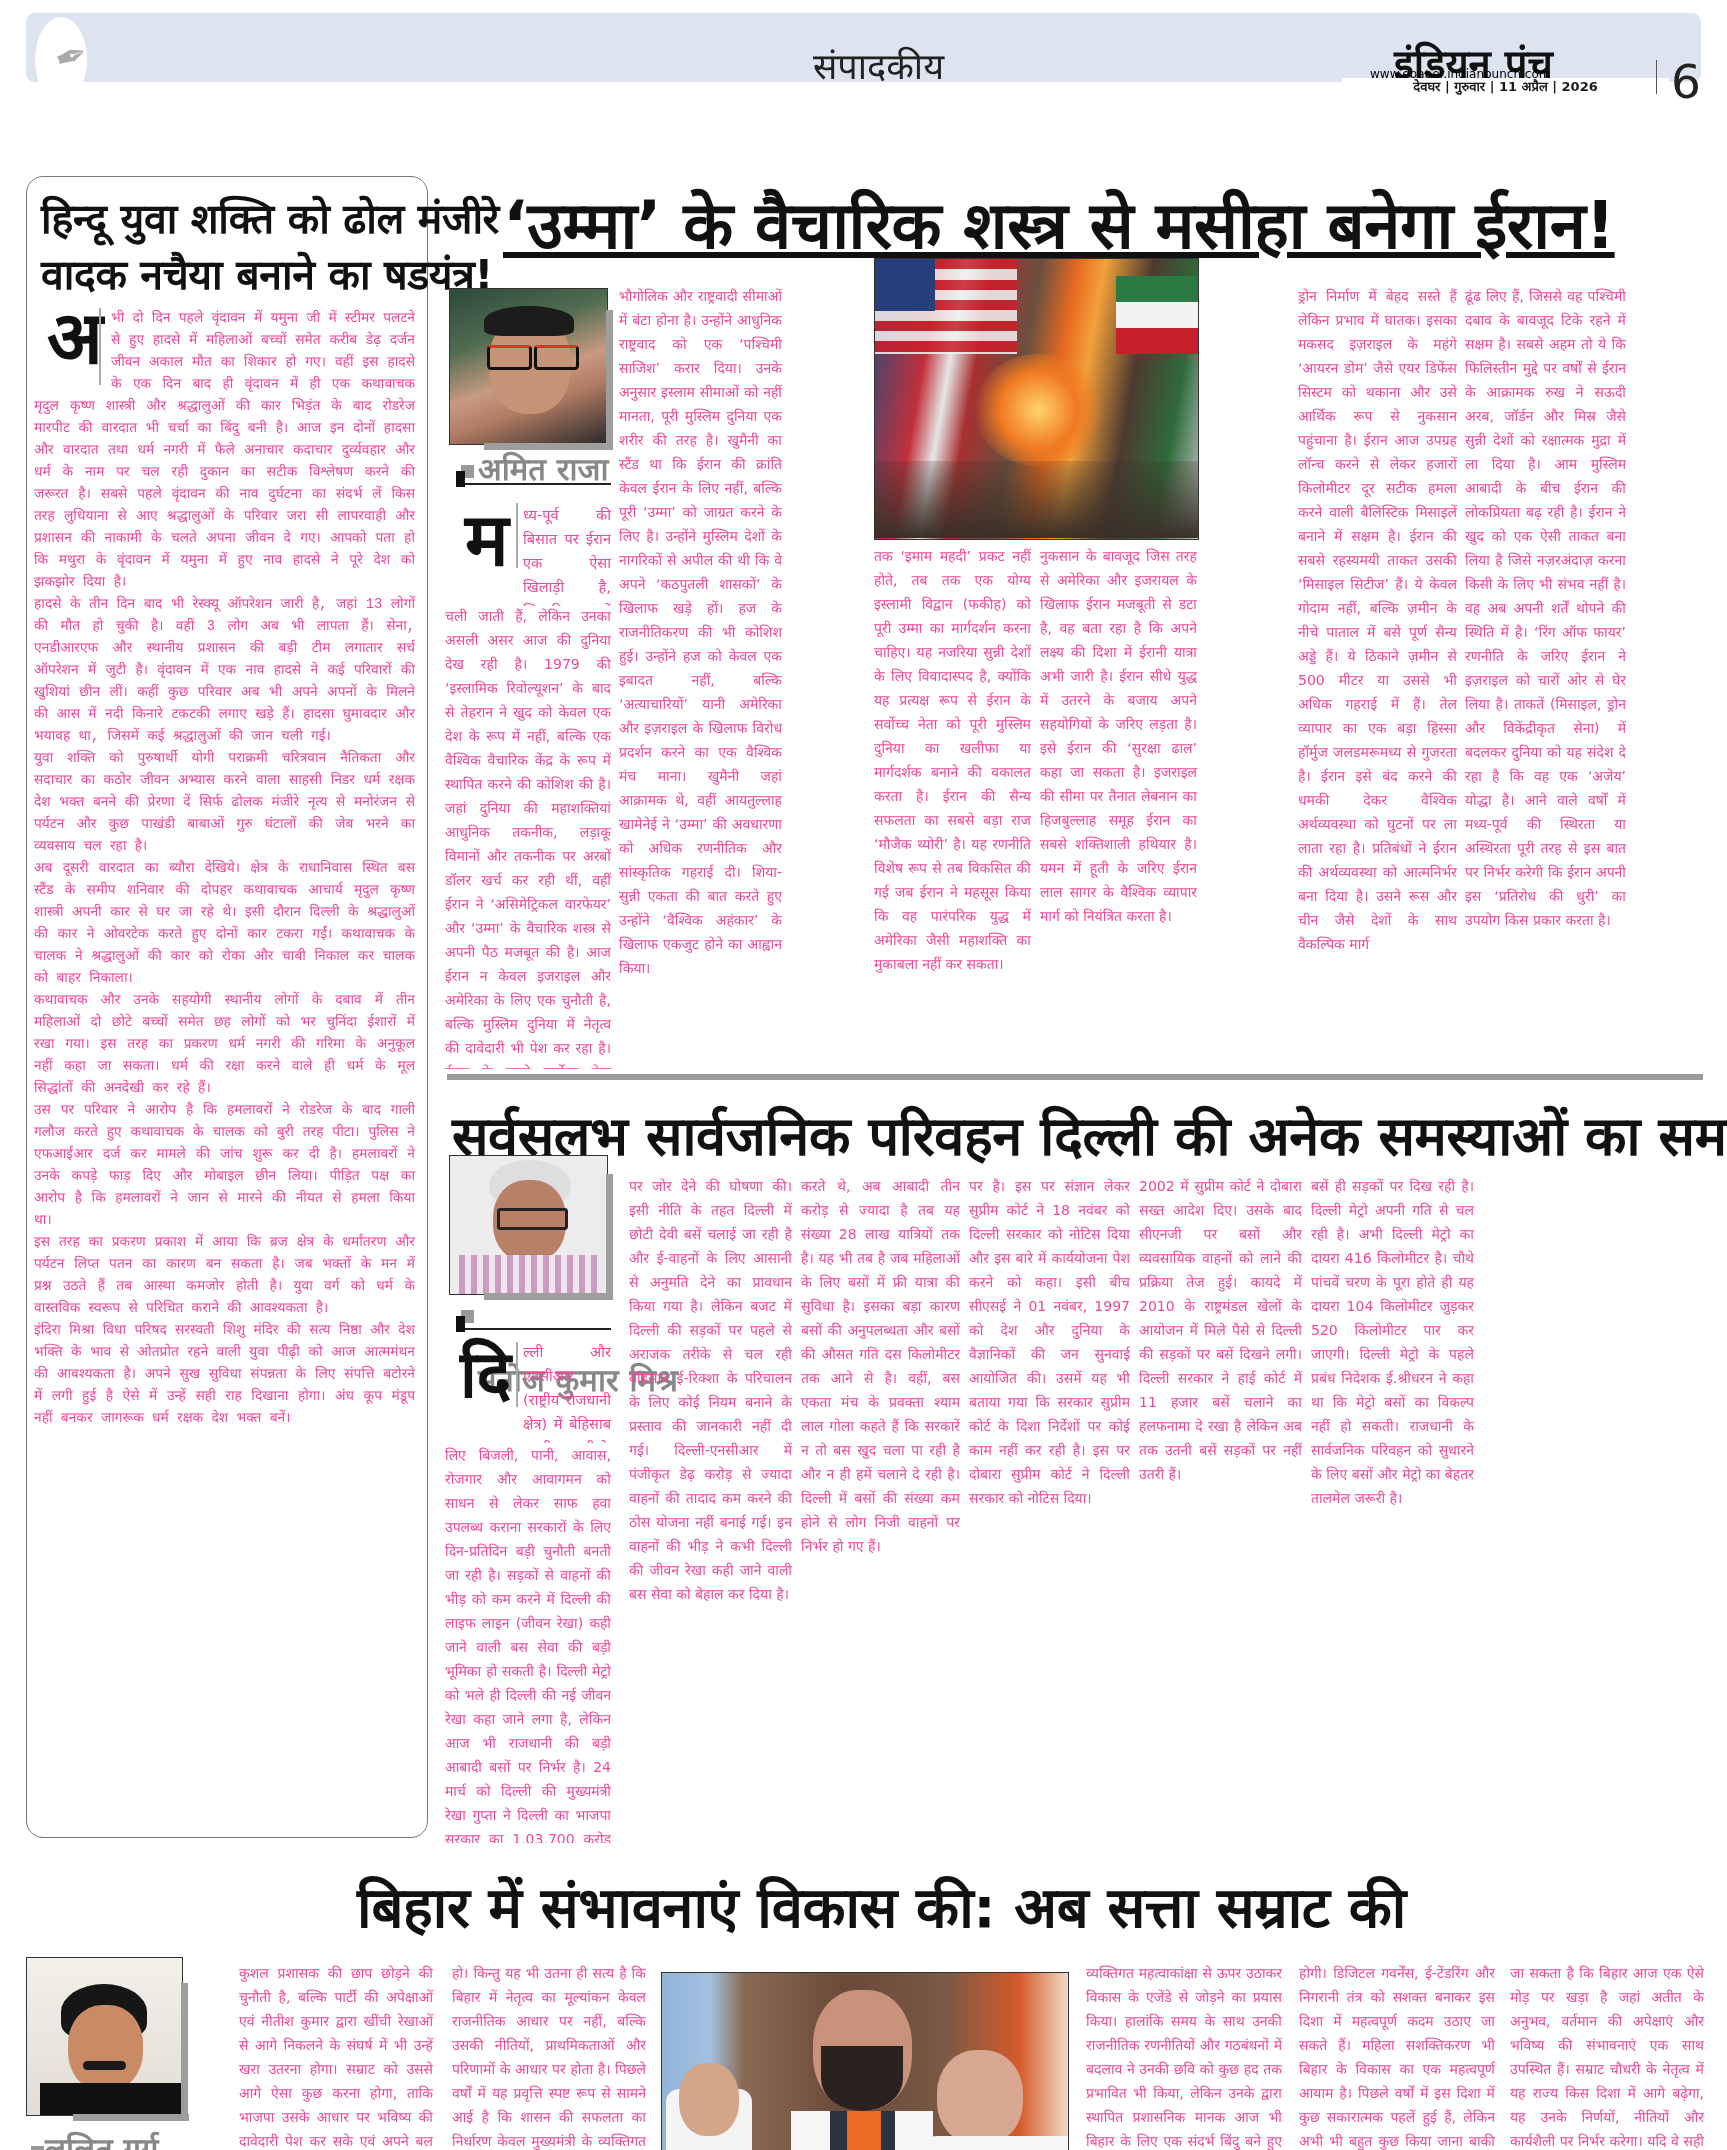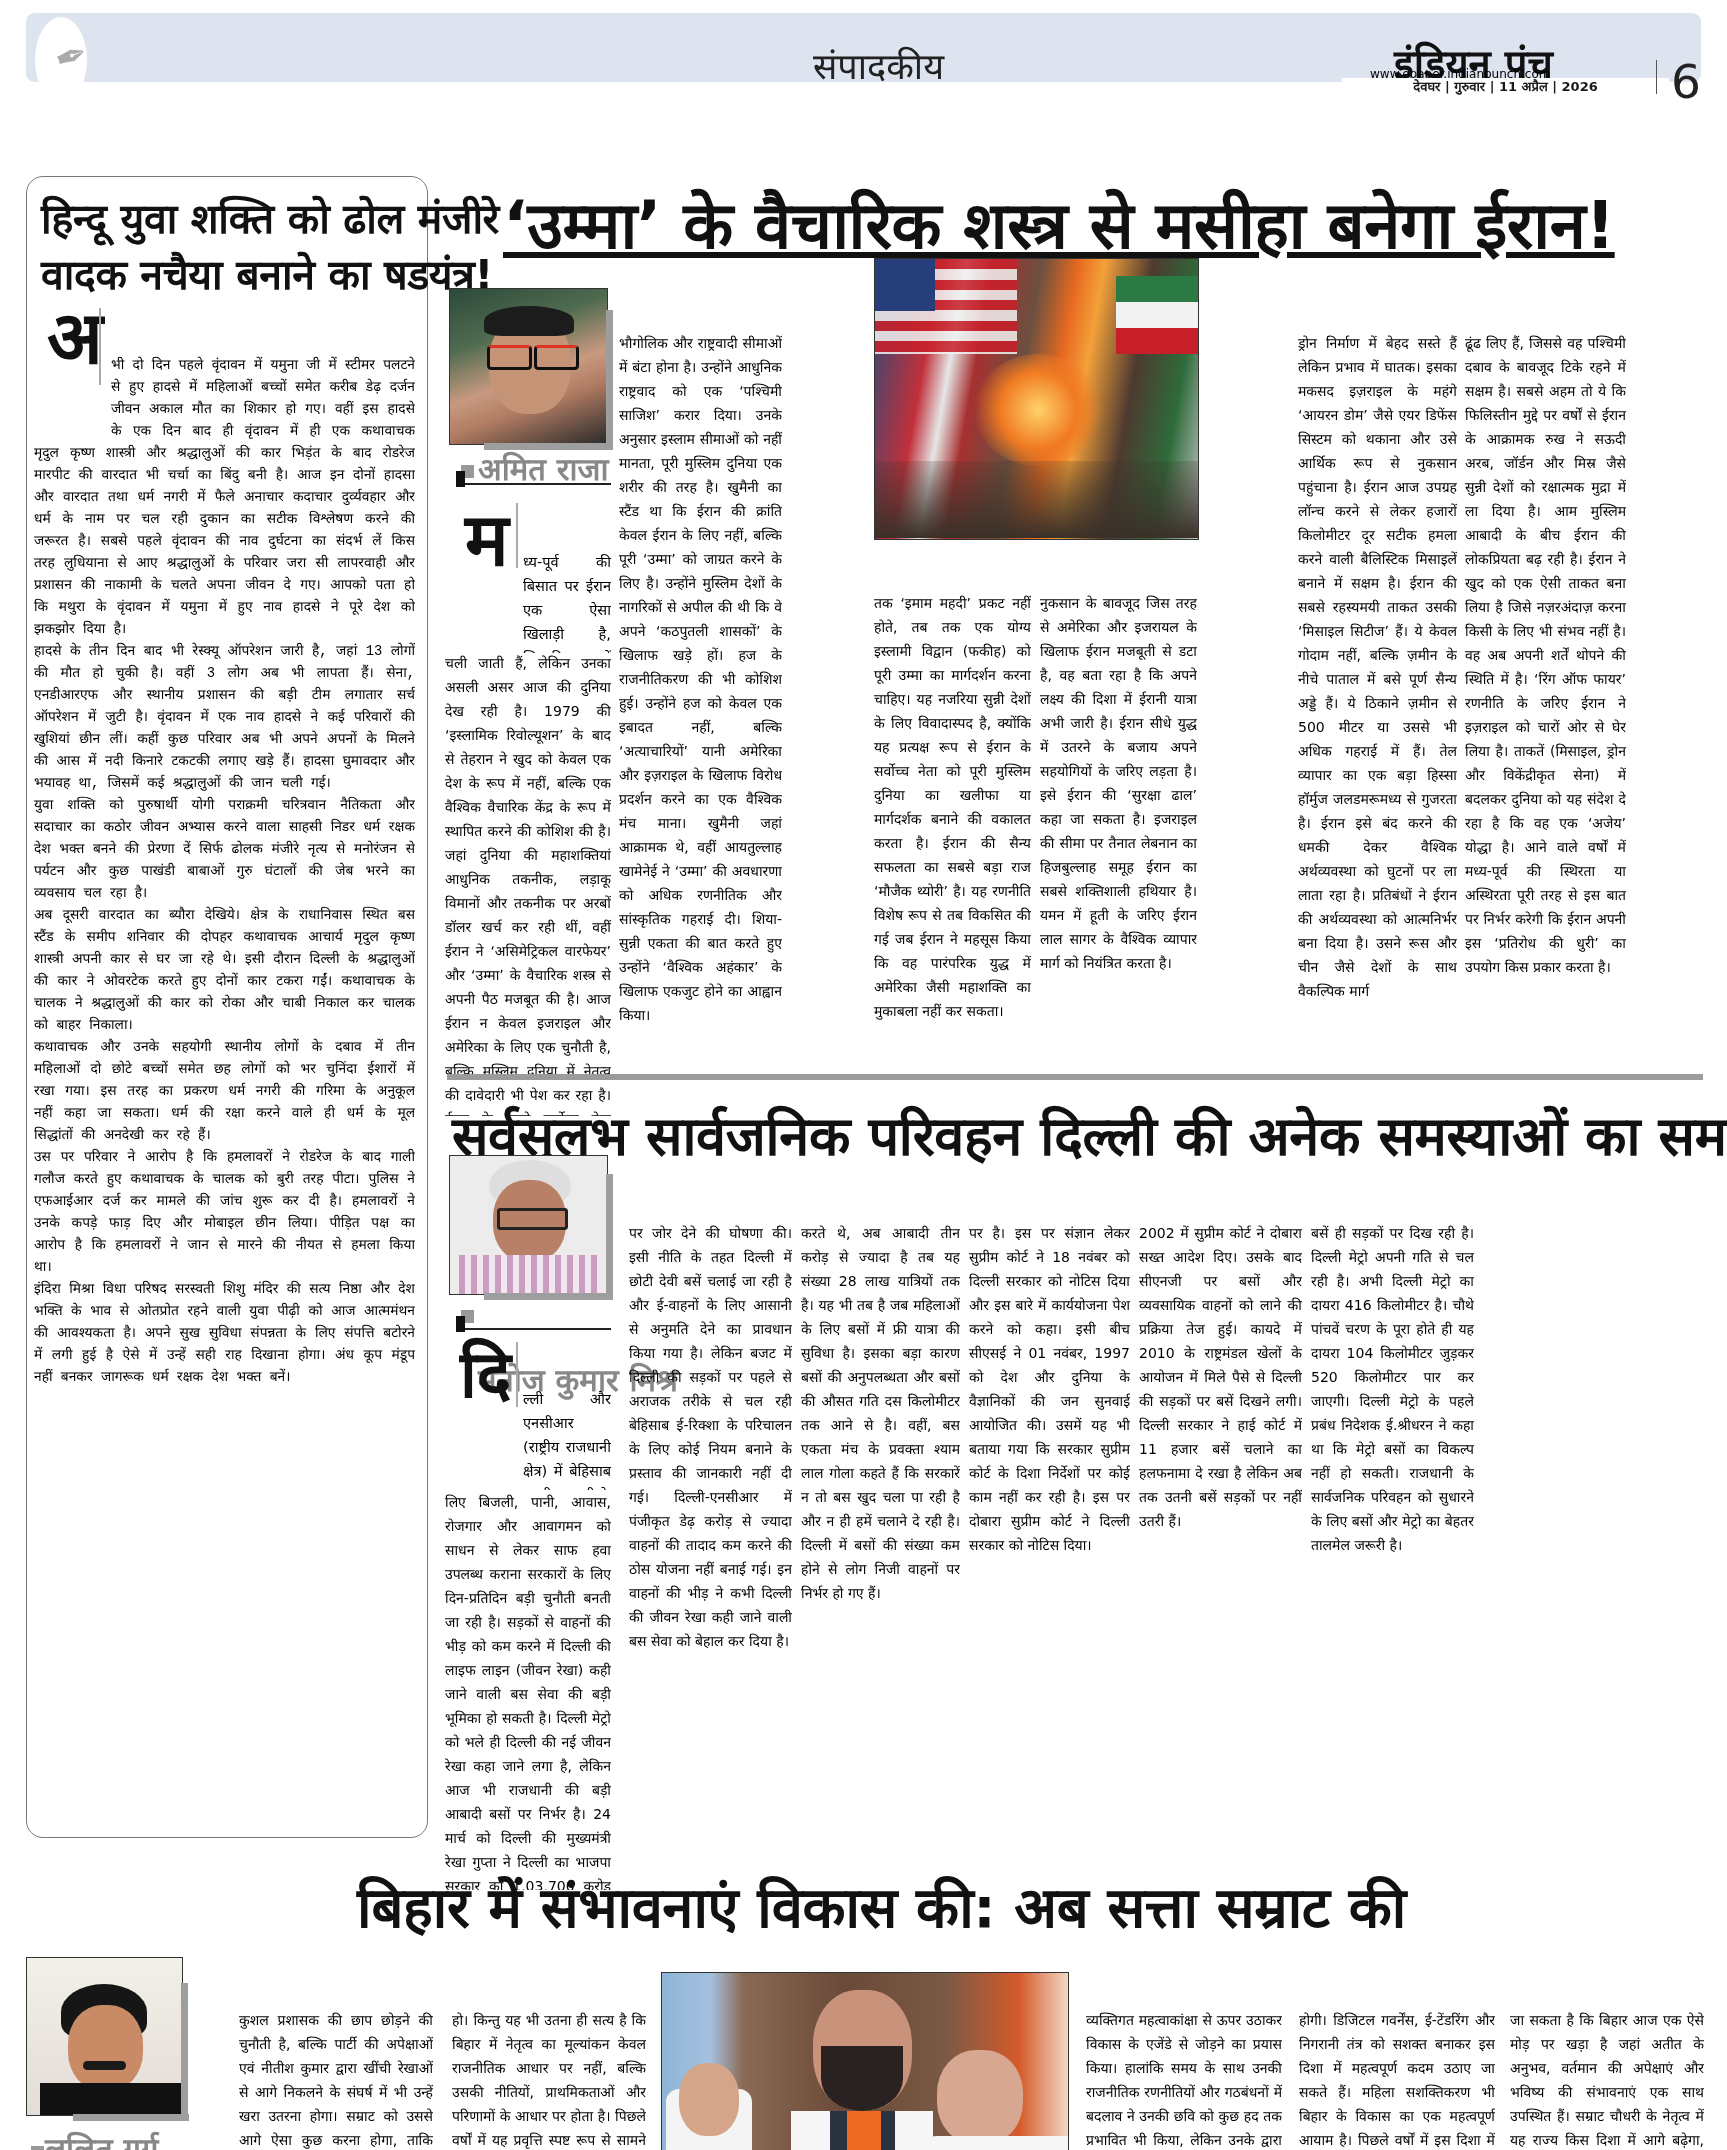--- a/index.html
+++ b/index.html
@@ -8,21 +8,21 @@
   .hdr{position:absolute;left:26px;top:13px;width:1675px;height:69px;background:#dde4ef;border-radius:8.6px;}
   .pen-oval{position:absolute;left:8.6px;top:4.3px;width:52px;height:86px;background:#fff;border-radius:50%;}
   .pen{position:absolute;left:20.6px;top:17px;font-size:39px;color:#aaa;transform:rotate(-20deg);}
   .section-title{position:absolute;left:787px;top:28px;font-size:36px;color:#222;font-family:"DejaVu Sans",sans-serif;}
   .brand{position:absolute;left:1368px;top:21.5px;font-size:40px;font-weight:bold;color:#111;}
   .url{position:absolute;left:1344px;top:54px;font-size:12px;color:#000000;}
   .dateline{position:absolute;left:1316px;top:65px;width:327px;height:18px;background:#fff;font-size:13px;text-align:center;line-height:18px;font-weight:bold;}
   .pagenum-sep{position:absolute;left:1630px;top:47px;width:1.3px;height:34px;background:#555;}
   .pagenum{position:absolute;left:1645px;top:41px;font-size:47px;color:#222;}
   
-  .col{position:absolute;font-size:15px;line-height:25px;text-align:justify;color:#000000;overflow:hidden;margin-top:47px;}
+  .col{position:absolute;font-size:15px;line-height:25px;text-align:justify;color:#ec4899;overflow:hidden;}
   .col p{margin:0 0 0 0;text-indent:0;font-family:Liberation Mono, monospace;}
   .headline{position:absolute;font-weight:bold;color:#111;white-space:nowrap;letter-spacing:-0.4px;}
   .byline{position:absolute;font-weight:bold;color:#888;font-size:31px;}
   .byline-rule{position:absolute;height:1.7px;background:#222;}
   .byline-mark{position:absolute;width:13px;height:13px;background:#999;}
   .byline-mark2{position:absolute;width:8.6px;height:15.5px;background:#111;}
   .photo{position:absolute;border:0.9px solid #333;overflow:hidden;}
   .photo-shadow{position:absolute;background:#9e9e9e;}
   .dropcap{position:absolute;font-size:82px;font-weight:bold;color:#111;line-height:1;}
   .dropbar{position:absolute;width:2.2px;background:#aaa;}
@@ -52,20 +52,21 @@
 <div class="dropcap" style="left:47px;top:301px;font-size:73px;">अ</div>
 <div class="dropbar" style="left:99px;top:308px;height:77px;"></div>
 <div class="col" style="left:34px;top:308px;width:381px;height:1518px;font-size:13.8px;line-height:22px;">
   <div style="float:left;width:77px;height:86px;"></div>
   <p>भी दो दिन पहले वृंदावन में यमुना जी में स्टीमर पलटने से हुए हादसे में महिलाओं बच्चों समेत करीब डेढ़ दर्जन जीवन अकाल मौत का शिकार हो गए। वहीं इस हादसे के एक दिन बाद ही वृंदावन में ही एक कथावाचक मृदुल कृष्ण शास्त्री और श्रद्धालुओं की कार भिड़ंत के बाद रोडरेज मारपीट की वारदात भी चर्चा का बिंदु बनी है। आज इन दोनों हादसा और वारदात तथा धर्म नगरी में फैले अनाचार कदाचार दुर्व्यवहार और धर्म के नाम पर चल रही दुकान का सटीक विश्लेषण करने की जरूरत है। सबसे पहले वृंदावन की नाव दुर्घटना का संदर्भ लें किस तरह लुधियाना से आए श्रद्धालुओं के परिवार जरा सी लापरवाही और प्रशासन की नाकामी के चलते अपना जीवन दे गए। आपको पता हो कि मथुरा के वृंदावन में यमुना में हुए नाव हादसे ने पूरे देश को झकझोर दिया है।</p>
   <p>हादसे के तीन दिन बाद भी रेस्क्यू ऑपरेशन जारी है, जहां 13 लोगों की मौत हो चुकी है। वहीं 3 लोग अब भी लापता हैं। सेना, एनडीआरएफ और स्थानीय प्रशासन की बड़ी टीम लगातार सर्च ऑपरेशन में जुटी है। वृंदावन में एक नाव हादसे ने कई परिवारों की खुशियां छीन लीं। कहीं कुछ परिवार अब भी अपने अपनों के मिलने की आस में नदी किनारे टकटकी लगाए खड़े हैं। हादसा घुमावदार और भयावह था, जिसमें कई श्रद्धालुओं की जान चली गई।</p>
   <p>युवा शक्ति को पुरुषार्थी योगी पराक्रमी चरित्रवान नैतिकता और सदाचार का कठोर जीवन अभ्यास करने वाला साहसी निडर धर्म रक्षक देश भक्त बनने की प्रेरणा दें सिर्फ ढोलक मंजीरे नृत्य से मनोरंजन से पर्यटन और कुछ पाखंडी बाबाओं गुरु घंटालों की जेब भरने का व्यवसाय चल रहा है।</p>
   <p>अब दूसरी वारदात का ब्यौरा देखिये। क्षेत्र के राधानिवास स्थित बस स्टैंड के समीप शनिवार की दोपहर कथावाचक आचार्य मृदुल कृष्ण शास्त्री अपनी कार से घर जा रहे थे। इसी दौरान दिल्ली के श्रद्धालुओं की कार ने ओवरटेक करते हुए दोनों कार टकरा गईं। कथावाचक के चालक ने श्रद्धालुओं की कार को रोका और चाबी निकाल कर चालक को बाहर निकाला।</p>
   <p>कथावाचक और उनके सहयोगी स्थानीय लोगों के दबाव में तीन महिलाओं दो छोटे बच्चों समेत छह लोगों को भर चुनिंदा ईशारों में रखा गया। इस तरह का प्रकरण धर्म नगरी की गरिमा के अनुकूल नहीं कहा जा सकता। धर्म की रक्षा करने वाले ही धर्म के मूल सिद्धांतों की अनदेखी कर रहे हैं।</p>
   <p>उस पर परिवार ने आरोप है कि हमलावरों ने रोडरेज के बाद गाली गलौज करते हुए कथावाचक के चालक को बुरी तरह पीटा। पुलिस ने एफआईआर दर्ज कर मामले की जांच शुरू कर दी है। हमलावरों ने उनके कपड़े फाड़ दिए और मोबाइल छीन लिया। पीड़ित पक्ष का आरोप है कि हमलावरों ने जान से मारने की नीयत से हमला किया था।</p>
+  <p>इस तरह का प्रकरण प्रकाश में आया कि ब्रज क्षेत्र के धर्मांतरण और पर्यटन लिप्त पतन का कारण बन सकता है। जब भक्तों के मन में प्रश्न उठते हैं तब आस्था कमजोर होती है। युवा वर्ग को धर्म के वास्तविक स्वरूप से परिचित कराने की आवश्यकता है।</p>
   <p>इंदिरा मिश्रा विधा परिषद सरस्वती शिशु मंदिर की सत्य निष्ठा और देश भक्ति के भाव से ओतप्रोत रहने वाली युवा पीढ़ी को आज आत्ममंथन की आवश्यकता है। अपने सुख सुविधा संपन्नता के लिए संपत्ति बटोरने में लगी हुई है ऐसे में उन्हें सही राह दिखाना होगा। अंध कूप मंडूप नहीं बनकर जागरूक धर्म रक्षक देश भक्त बनें।</p>
 </div>
 
 <div class="headline" style="left:503px;top:179px;font-size:65px;text-decoration:underline;">‘उम्मा’ के वैचारिक शस्त्र से मसीहा बनेगा ईरान!</div>
 <div class="photo" style="left:449px;top:288px;width:157px;height:155px;background:linear-gradient(160deg,#2d4a3a 0%,#4f6b50 30%,#c89a80 55%,#b07b62 70%,#2a2a2a 100%);">
   <div style="position:absolute;left:39px;top:26px;width:82px;height:99px;border-radius:45%;background:#c59476;"></div>
   <div style="position:absolute;left:34px;top:17px;width:90px;height:30px;border-radius:50% 50% 20% 20%;background:#1c1c1c;"></div>
   <div style="position:absolute;left:37px;top:56px;width:39px;height:19.4px;border:3.4px solid #111;border-top-color:#d32;border-radius:4.3px;"></div>
   <div style="position:absolute;left:84px;top:56px;width:39px;height:19.4px;border:3.4px solid #111;border-top-color:#d32;border-radius:4.3px;"></div>
 </div>

